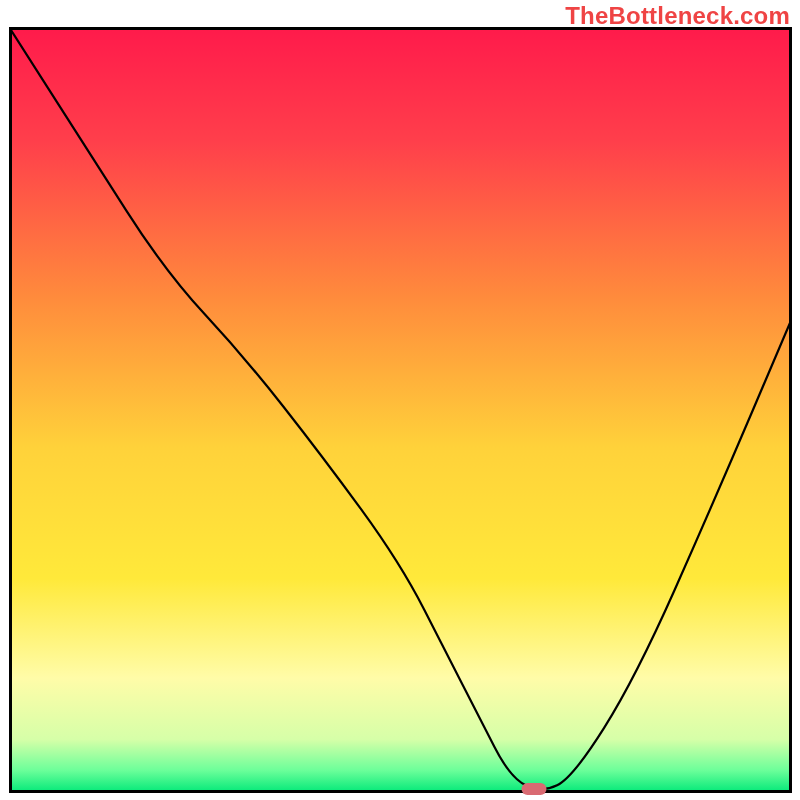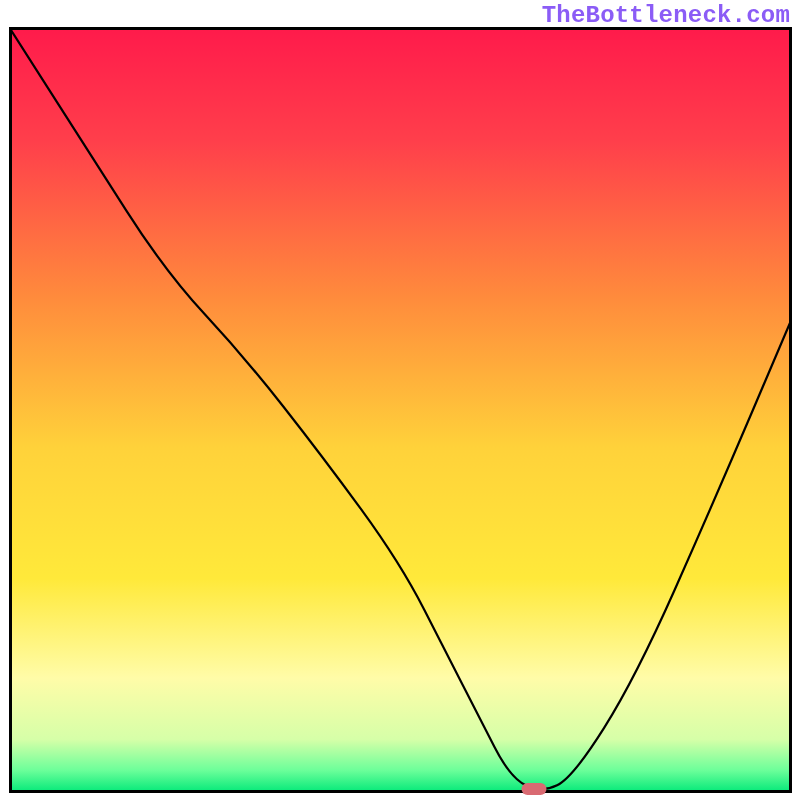--- a/index.html
+++ b/index.html
@@ -6,24 +6,24 @@
   html, body { width: 800px; height: 800px; overflow: hidden; background: #fff; }
   .frame {
     position: relative;
     width: 800px;
     height: 800px;
   }
   .watermark {
     position: absolute;
     top: 2px;
     right: 10px;
-    font-family: Liberation Mono, monospace;
+    font-family: Liberation Sans, sans-serif;
     font-size: 24px;
     font-weight: 600;
-    color: #8b5cf6;
+    color: #ef4444;
     letter-spacing: 0.2px;
     z-index: 3;
   }
   .plot-border {
     position: absolute;
     left: 9px;
     top: 27px;
     width: 783px;
     height: 766px;
     border: 3px solid #000;

